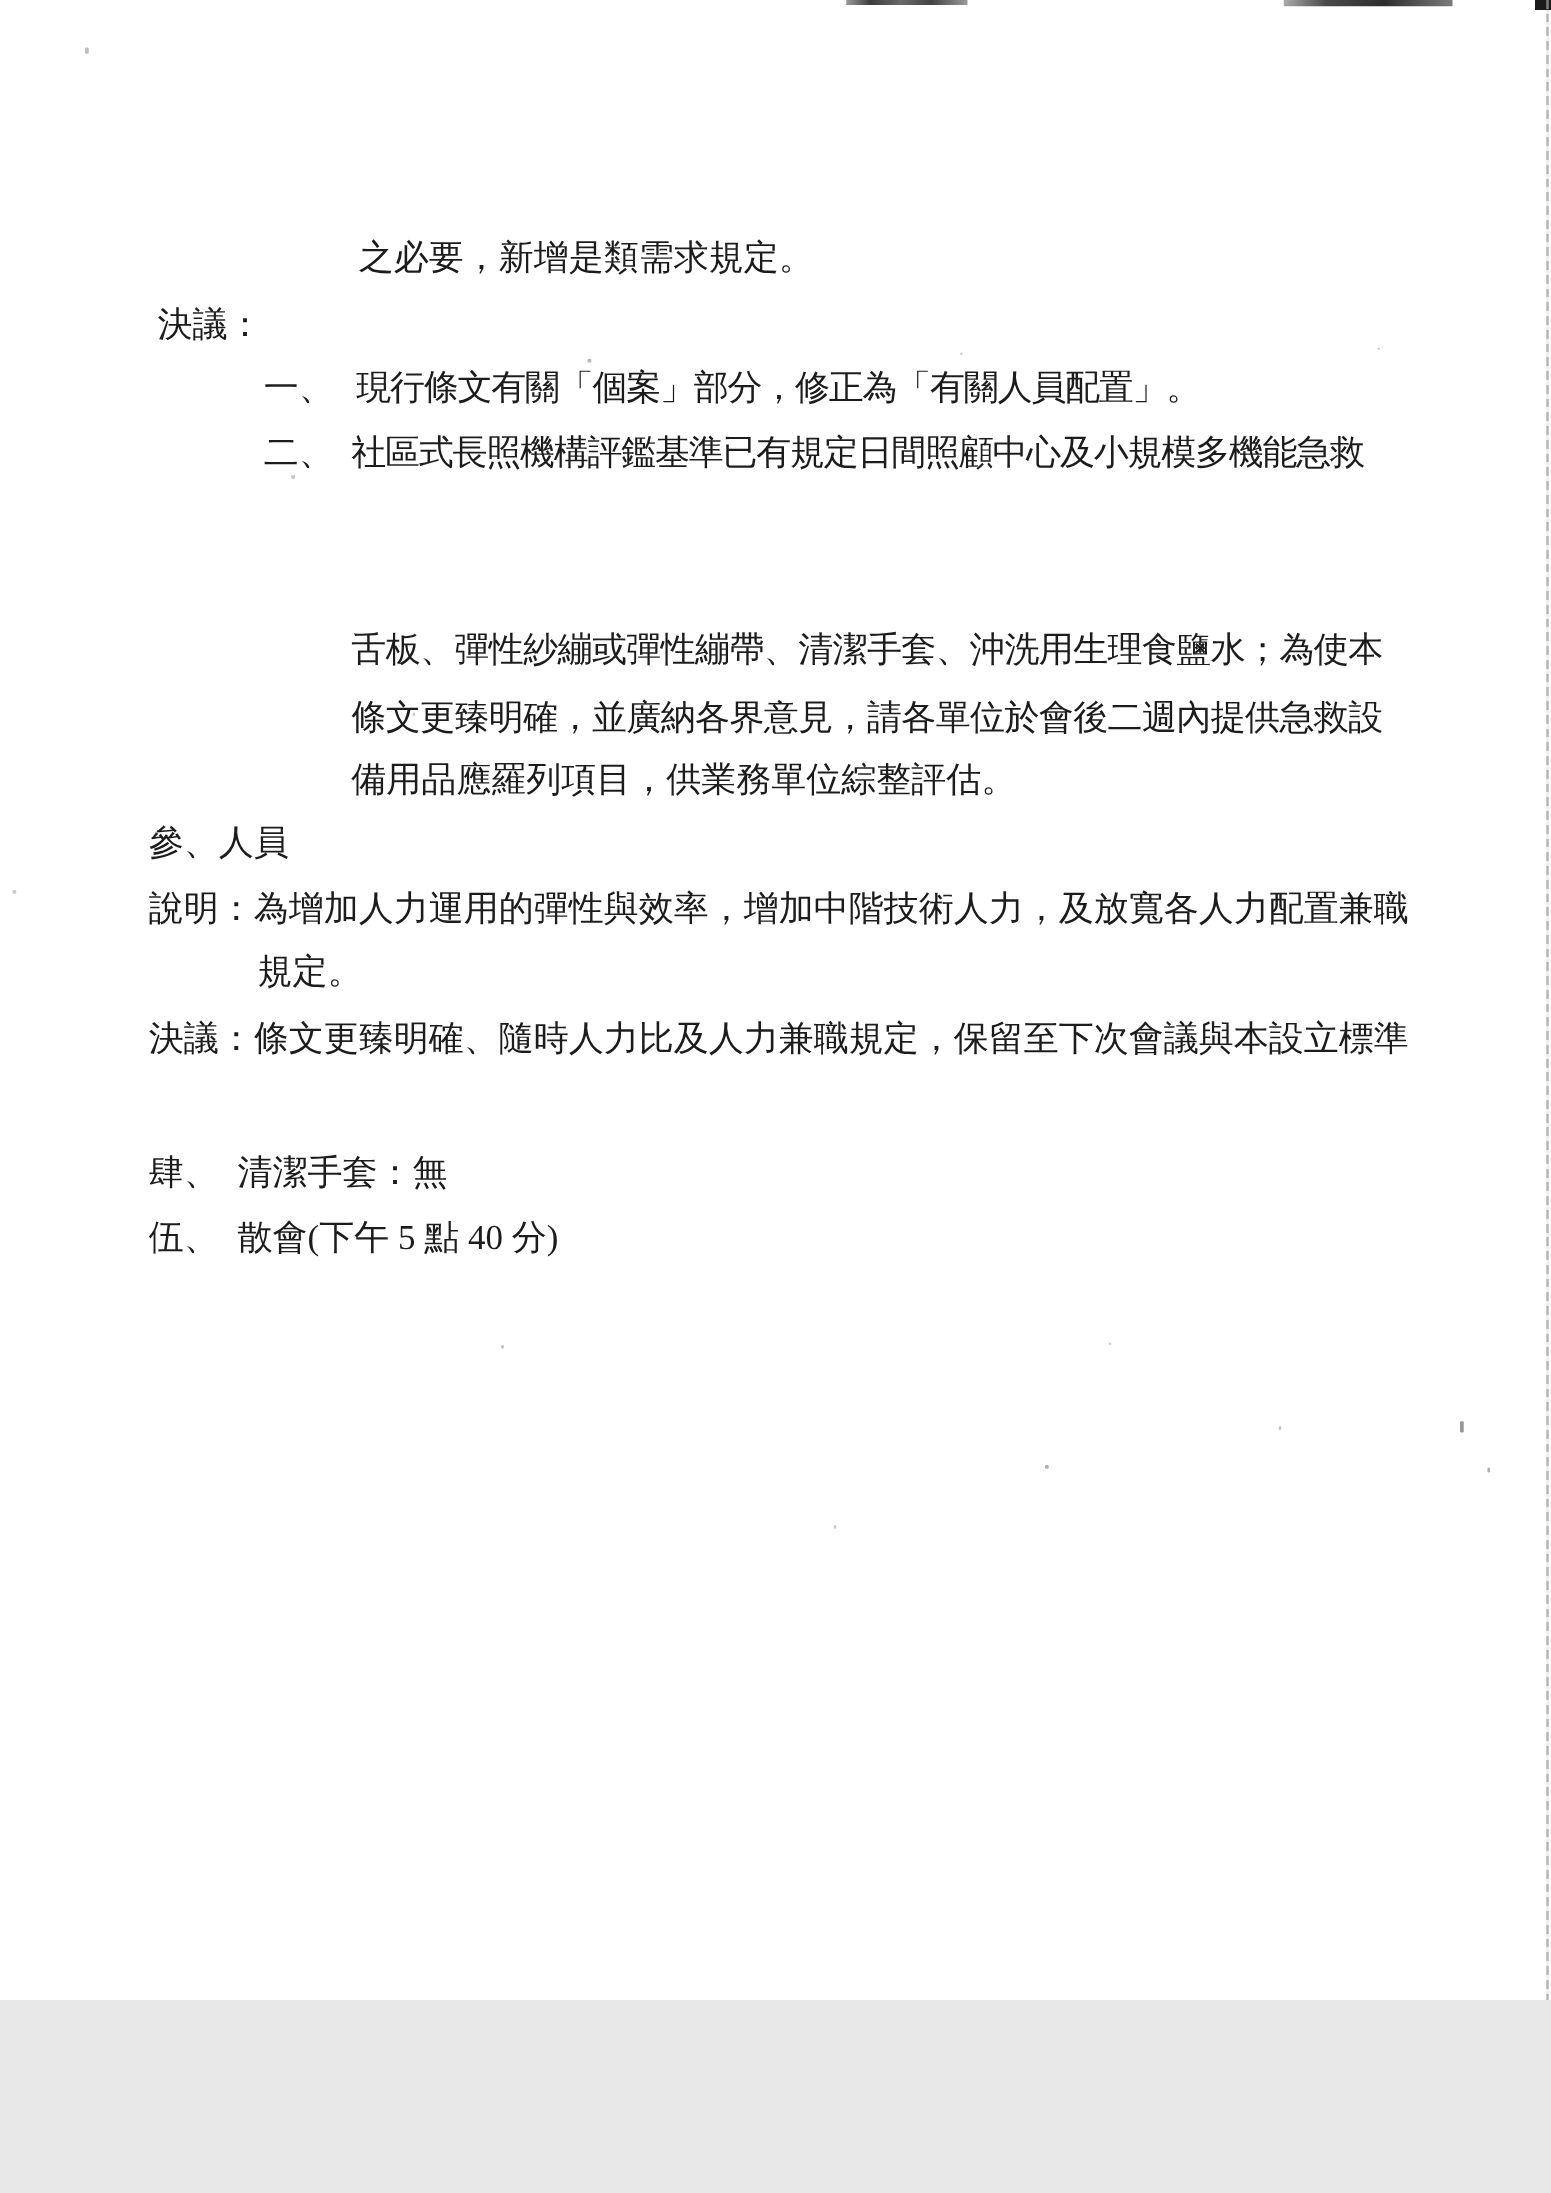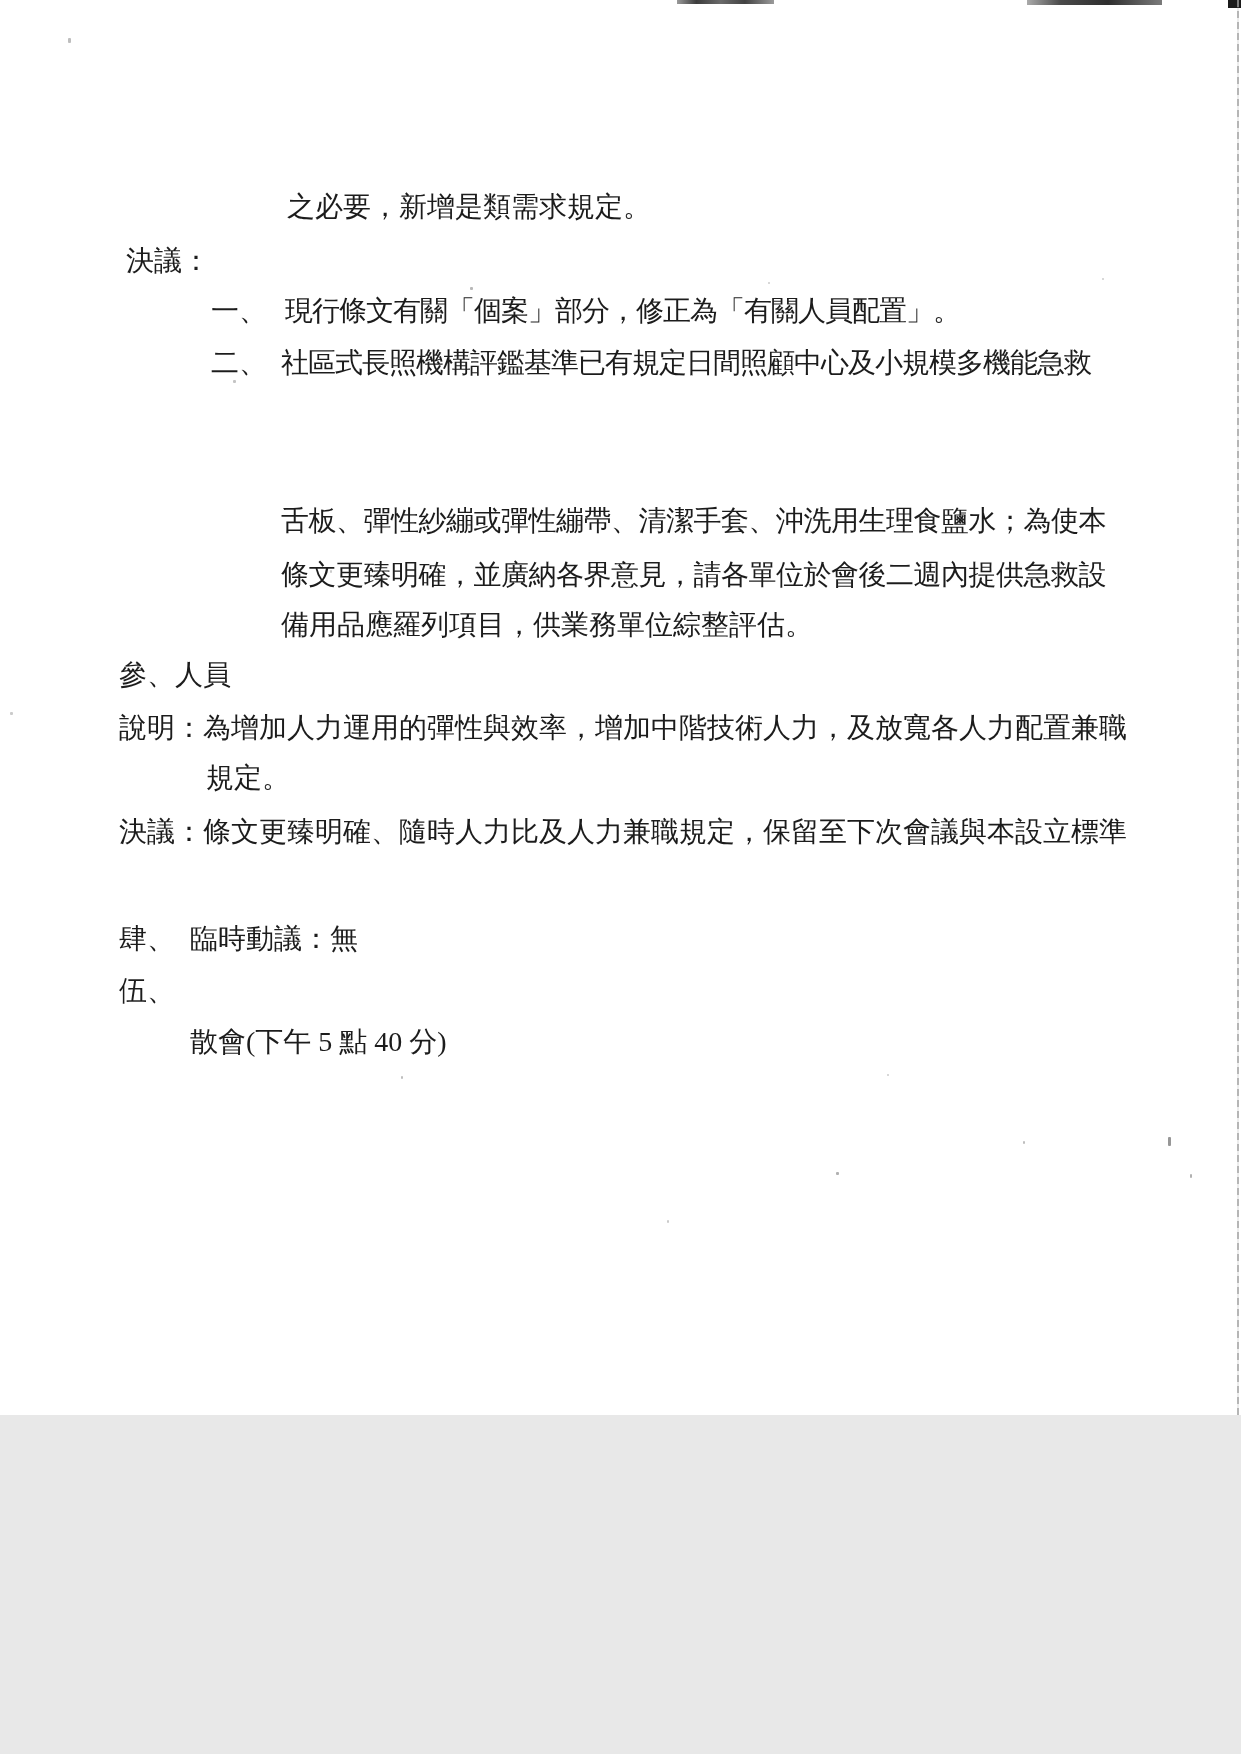--- a/index.html
+++ b/index.html
@@ -1,18 +1,18 @@
 <!DOCTYPE html>
 <html><head>
 <meta charset="utf-8">
 <style>
   html,body{margin:0;padding:0;background:#e8e8e8;}
   .page{
     position:relative;
-    width:1241px;height:1415px;
+    width:1241px;height:1600px;
     margin:0 auto;
     background:#ffffff;
     overflow:hidden;
     font-family:"Liberation Serif","DejaVu Serif",serif;
     color:#1c1c1c;
   }
   .ln{
     position:absolute;
     white-space:pre;
     font-size:28px;
@@ -82,20 +82,20 @@
   <span class="ln tight" style="left:281px;top:560px">條文更臻明確，並廣納各界意見，請各單位於會後二週內提供急救設</span>
 
   <span class="ln" style="left:119px;top:660px">參、人員</span>
 
   <span class="ln" style="left:119px;top:713px">說明：為增加人力運用的彈性與效率，增加中階技術人力，及放寬各人力配置兼職</span>
   <span class="ln" style="left:206px;top:763px">規定。</span>
 
   <span class="ln" style="left:119px;top:817px">決議：條文更臻明確、隨時人力比及人力兼職規定，保留至下次會議與本設立標準</span>
 
   <span class="ln" style="left:119px;top:924px">肆、</span>
-  <span class="ln" style="left:190px;top:924px">臨時動議：無</span>
+  <span class="ln" style="left:190px;top:924px">清潔手套：無</span>
 
   <span class="ln" style="left:119px;top:976px">伍、</span>
-  <span class="ln" style="left:190px;top:1027px">散會(下午 5 點 40 分)</span>
+  <span class="ln" style="left:190px;top:976px">散會(下午 5 點 40 分)</span>
 
   <span class="page-num" style="left:632px;top:1643px">7</span>
 
 </div>
 
 </body></html>

